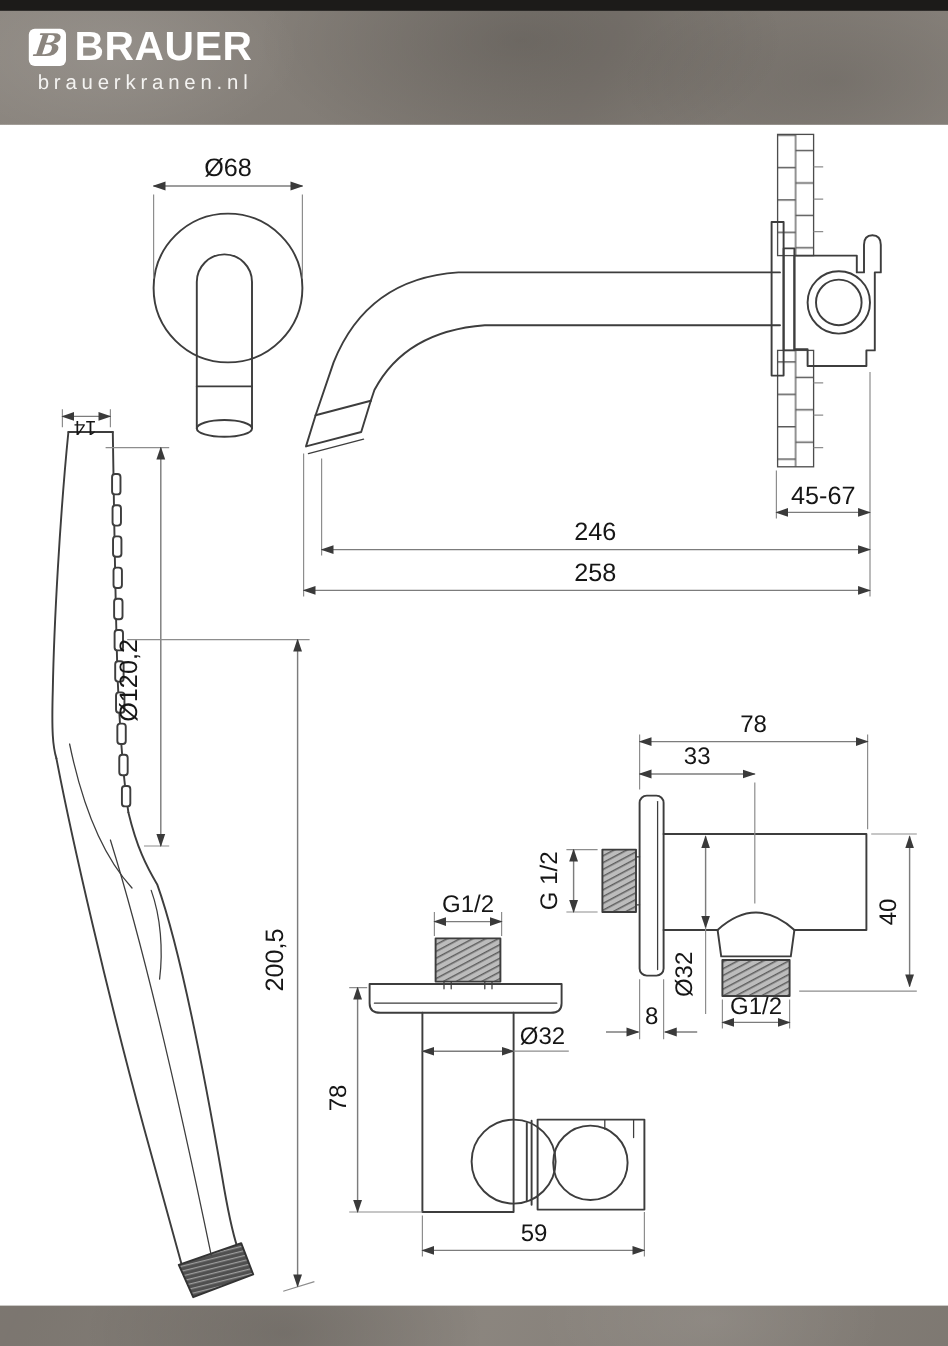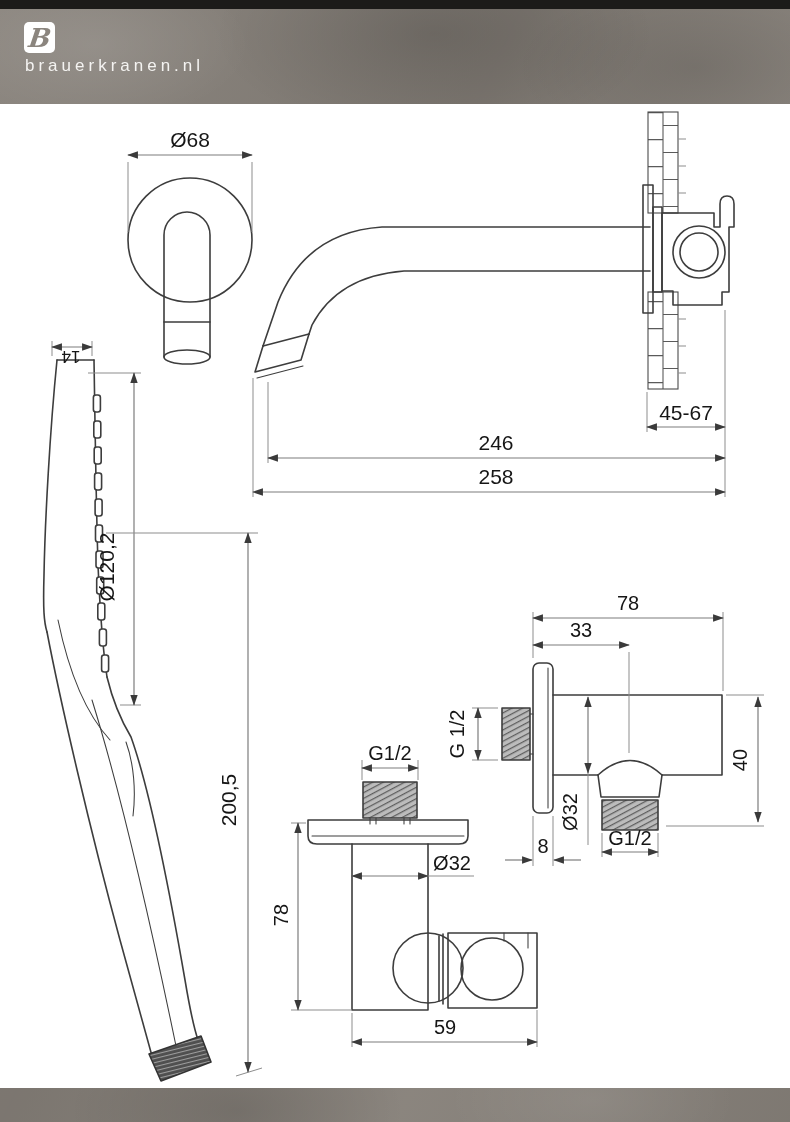--- a/index.html
+++ b/index.html
@@ -14,21 +14,21 @@
       radial-gradient(240px 120px at 75% 98%, rgba(255,255,255,.08), transparent 60%),
       linear-gradient(115deg, rgba(255,255,255,.05) 0%, rgba(0,0,0,.08) 40%, rgba(255,255,255,.04) 70%, rgba(0,0,0,.06) 100%);
   }
   .topbar{position:absolute;left:0;top:0;width:790px;height:9px;background:#1c1b19;}
   .canvas{position:absolute;left:0;top:104px;width:790px;height:984px;background:#ffffff;}
   .logo{position:absolute;left:24px;top:22px;color:#fff;}
   .logo-row{display:flex;align-items:center;}
   .logo-icon{width:31px;height:31px;background:#ffffff;border-radius:5px;display:flex;align-items:center;justify-content:center;margin-right:7px;}
   .logo-icon span{font-family:"DejaVu Serif",serif;font-style:italic;font-weight:bold;font-size:26px;color:#8b857e;transform:skewX(-8deg);line-height:1;}
   .logo-brand{font-size:34px;font-weight:800;letter-spacing:.5px;color:#ffffff;line-height:1;}
-  .logo-site{font-size:17px;letter-spacing:4px;color:#f4f3f1;margin-top:3px;margin-left:1px;}
+  .logo-site{font-size:17px;letter-spacing:4px;color:#f4f3f1;margin-top:3px;margin-left:1px;text-align:right;}
   svg{position:absolute;left:0;top:0;}
   .part{fill:none;stroke:#3d3d3d;stroke-width:1.6;stroke-linejoin:round;stroke-linecap:round;}
   .thin{stroke-width:1.05;}
   .dim{fill:none;stroke:#7c7c7c;stroke-width:1.2;}
   .ext{fill:none;stroke:#8d8d8d;stroke-width:1;}
   svg text{font-family:"Liberation Sans",sans-serif;fill:#161616;}
   .t20{font-size:20px;}
   .t21{font-size:21px;}
   .t17{font-size:17px;}
 </style>
@@ -37,20 +37,21 @@
 
 <div class="stage">
   <div class="canvas"></div>
   <div class="topbar"></div>
 
   <div class="logo">
     <div class="logo-row">
       <div class="logo-icon">
           <span>B</span>
         </div>
+      <span class="logo-brand">BRAUER</span>
     </div>
     <div class="logo-site">brauerkranen.nl</div>
   </div>
 
   <svg width="790" height="1122" viewBox="0 0 790 1122">
     <defs>
       <marker id="ma" viewBox="0 0 10 10" refX="9.2" refY="5" markerWidth="9" markerHeight="9" orient="auto-start-reverse">
         <path d="M0,1.6 L10,5 L0,8.4 Z" fill="#3a3a3a"></path>
       </marker>
       <pattern id="brick" x="648" y="112" width="30" height="27" patternUnits="userSpaceOnUse">

